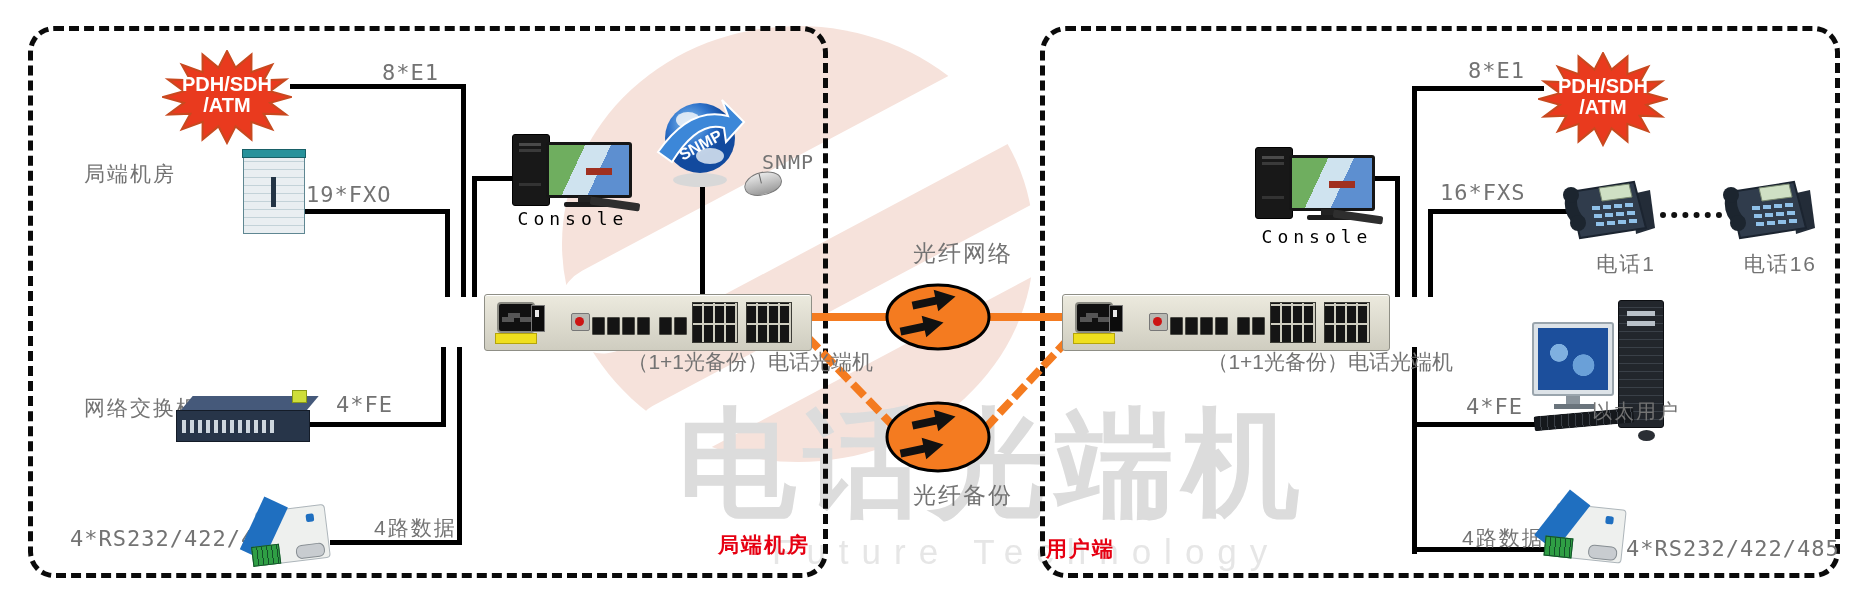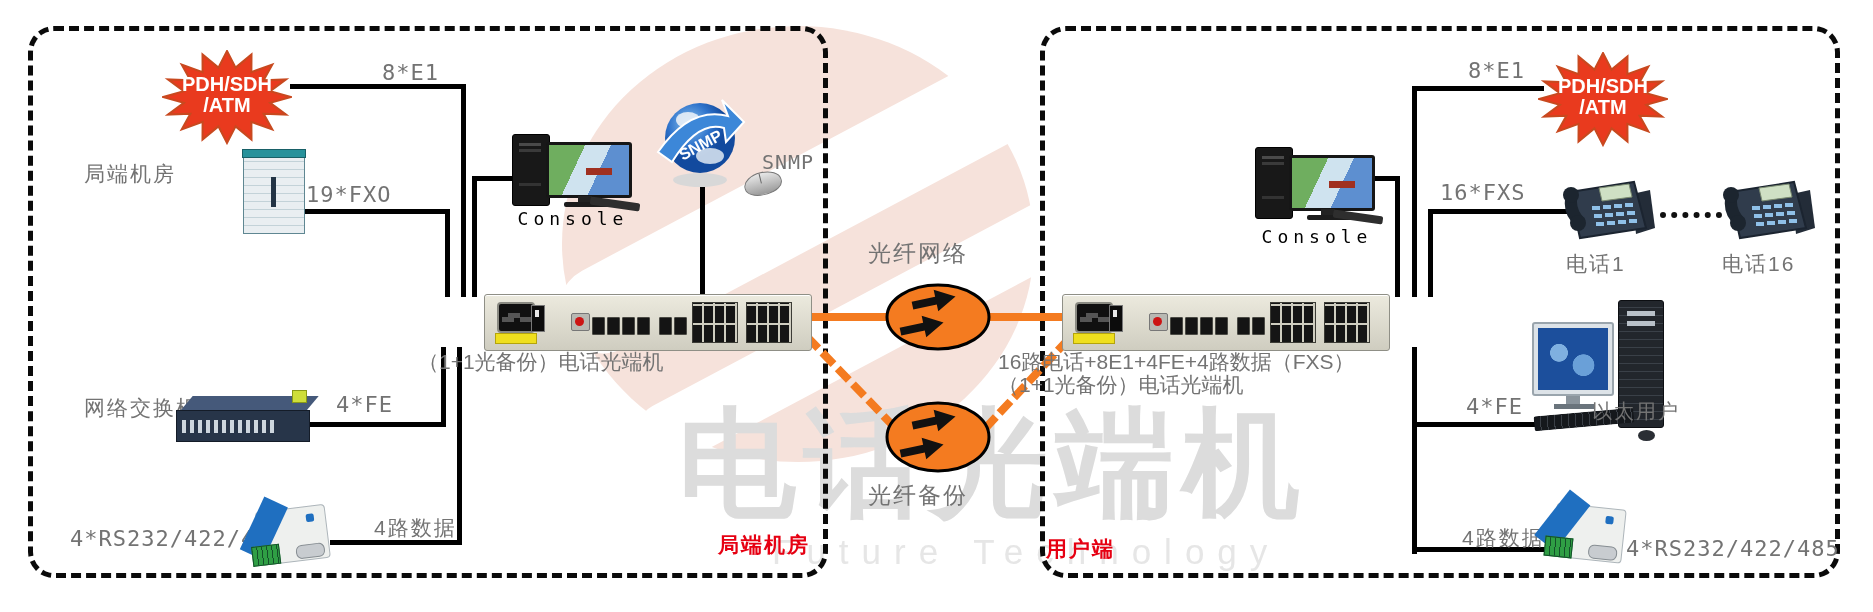--- a/index.html
+++ b/index.html
@@ -18,21 +18,21 @@
   
   .h{position:absolute;height:5px;background:#000;z-index:2}
   .v{position:absolute;width:5px;background:#000;z-index:2}
   .oline{position:absolute;height:8px;background:#f47b20;z-index:2}
   .odash{position:absolute;height:0;border-top:8px dashed #f47b20;transform-origin:0 0;z-index:2}
   .pdots{position:absolute;height:0;border-top:6px dotted #111;z-index:2}
   
   .lbl{position:absolute;color:#737373;font-size:21px;letter-spacing:2px;z-index:3;white-space:nowrap}
   .mono{font-family:"DejaVu Sans Mono","Liberation Mono",monospace;font-size:22px;letter-spacing:1px}
   .red{color:#e60012;font-weight:bold}
-  .ctr{text-align:left}
+  .ctr{text-align:right}
   .cap{line-height:23px;font-size:21px;letter-spacing:0}
   .star-txt{position:absolute;z-index:3;color:#fff;font-weight:bold;font-size:20px;line-height:21px;text-align:center}
   
   .mux{position:absolute;width:326px;height:55px;z-index:3;background:linear-gradient(#eceade,#cfcdc0);
        border:1px solid #8f8f86;border-radius:3px;box-shadow:inset 0 1px 0 #fff}
   .mux>div{position:absolute}
   .m-power{left:12px;top:7px;width:34px;height:27px;background:#101010;border:2px solid #8a8a82;border-radius:4px}
   .m-power:after{content:"";position:absolute;left:9px;top:9px;width:12px;height:5px;background:#555;box-shadow:-6px 4px 0 #555,12px 4px 0 #555}
   .m-sticker{left:10px;top:38px;width:40px;height:9px;background:#efdf1e;border:1px solid #b4a40a}
   .m-switch{left:46px;top:10px;width:12px;height:25px;background:#0c0c0c;border:1px solid #777}
@@ -331,21 +331,20 @@
         <i></i>
       </div>
     <div class="m-p2">
         <i></i>
         <i></i>
       </div>
     <div class="m-block b1"></div>
     <div class="m-block b2"></div>
   </div>
   <div class="lbl ctr cap" style="left:998px;top:350px;width:455px">
-    <span style="display:block">16路电话+8E1+4FE+4路数据（FXS）</span>
     <span style="display:block">（1+1光备份）电话光端机</span>
   </div>
 
   <div class="lbl mono" style="left:1466px;top:394px">4*FE</div>
   <div class="epc">
     <div class="epc-mon">
         <div class="epc-scr"></div>
       </div>
     <div class="epc-stand"></div>
       <div class="epc-base"></div>

